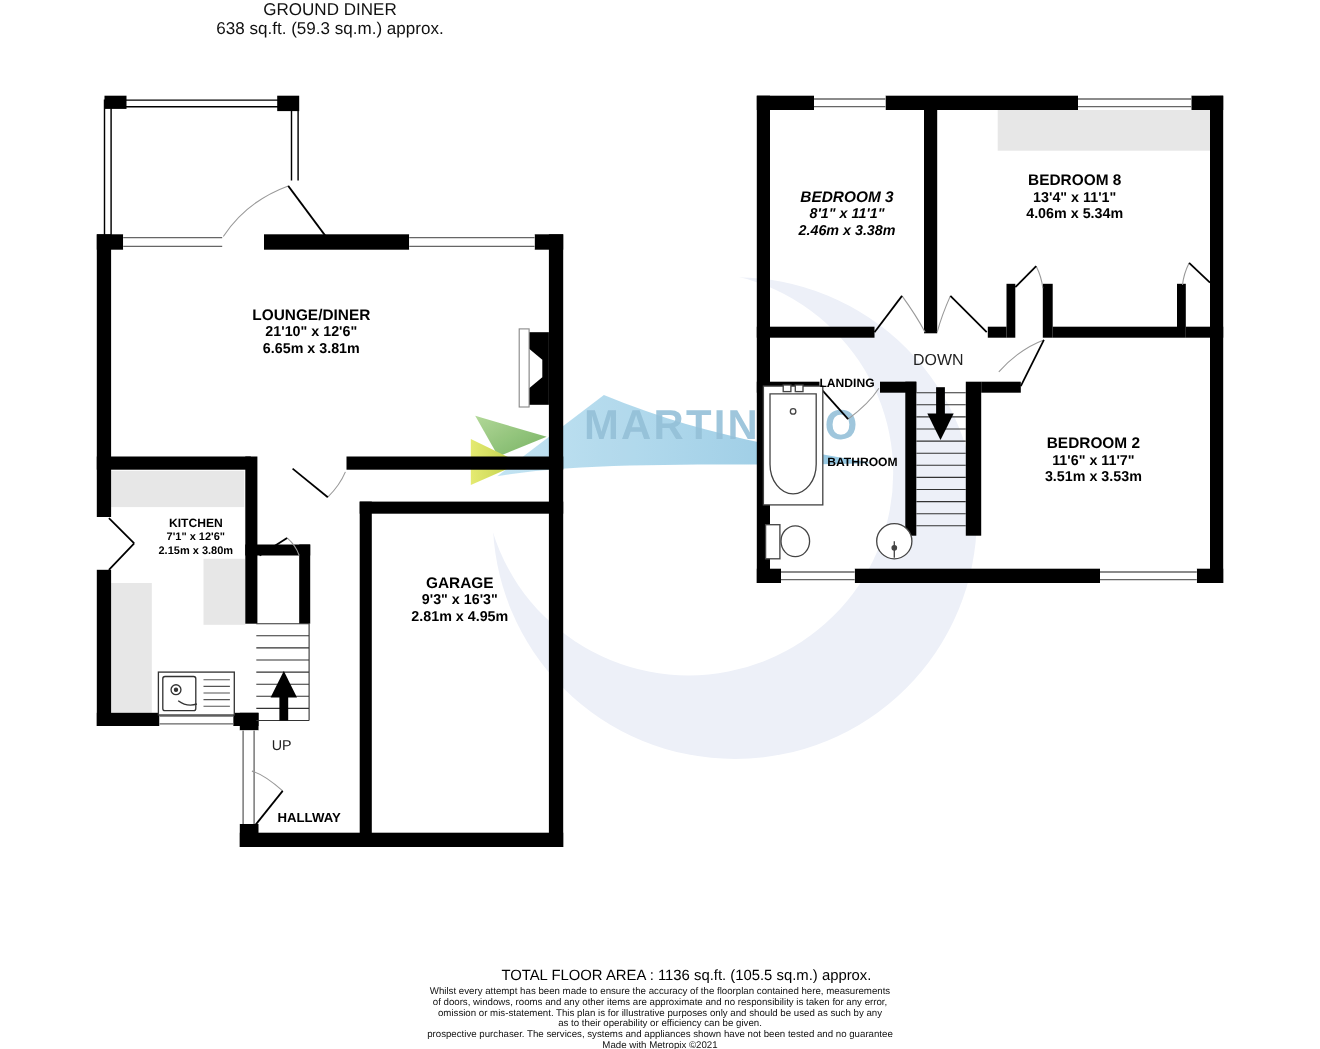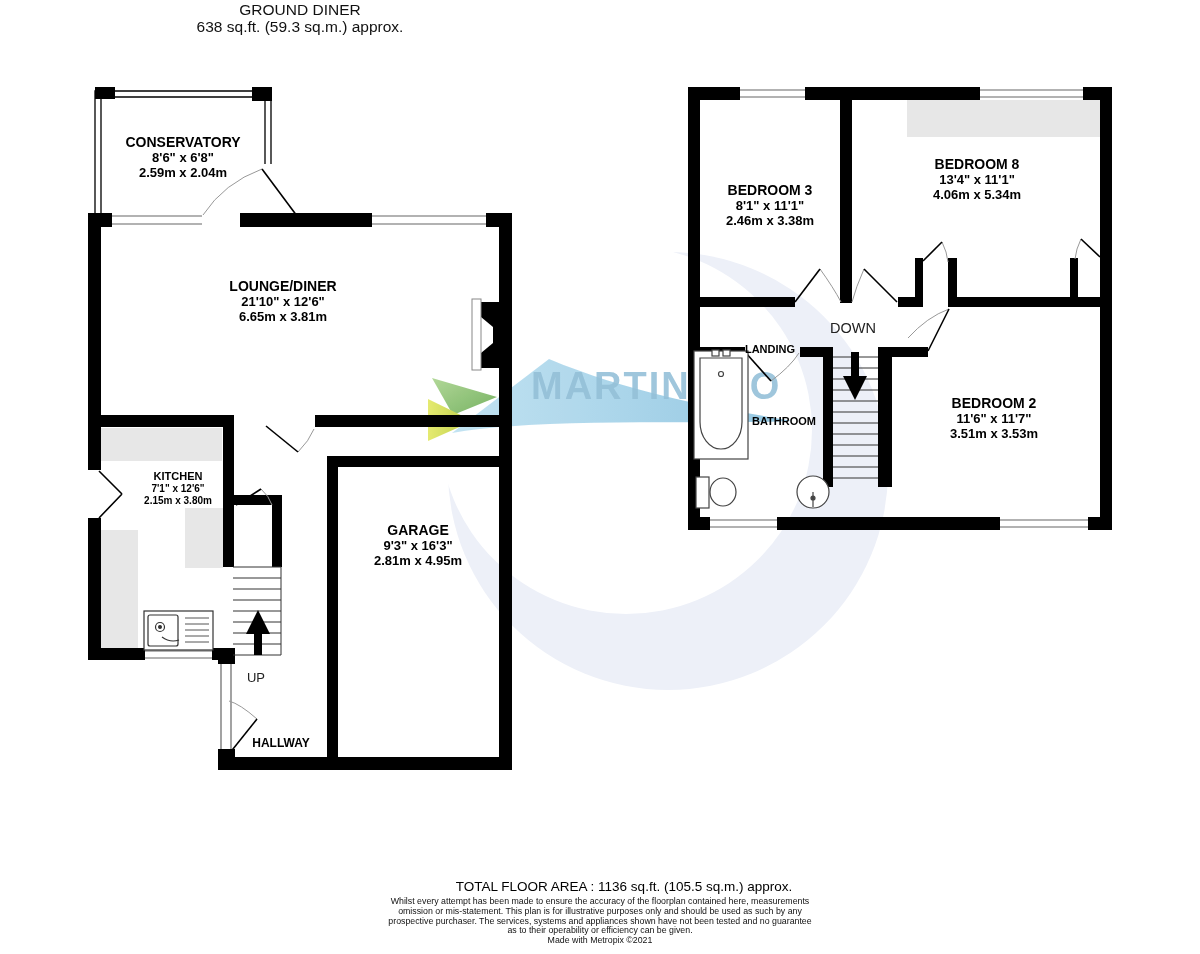--- a/index.html
+++ b/index.html
@@ -219,45 +219,40 @@
     <circle cx="813" cy="498" r="2" fill="#444"></circle>
     <path d="M813,492 L813,507" fill="none"></path>
   </g>
 </svg>
 
 <div class="lbl floor-title" style="left:300px;top:18px;">
   <div>GROUND DINER</div>
   <div>638 sq.ft. (59.3 sq.m.) approx.</div>
 </div>
 
-<div class="lbl room-label" style="left:183px;top:157px;">
-  <div class="name">CONSERVATORY</div>
-  <div>8'6"  x 6'8"</div>
-  <div>2.59m  x 2.04m</div>
-</div>
 
 <div class="lbl room-label" style="left:283px;top:301px;">
   <div class="name">LOUNGE/DINER</div>
   <div>21'10"  x 12'6"</div>
   <div>6.65m  x 3.81m</div>
 </div>
 
 <div class="lbl room-label small" style="left:178px;top:489px;">
   <div class="name">KITCHEN</div>
   <div>7'1"  x 12'6"</div>
   <div>2.15m  x 3.80m</div>
 </div>
 
 <div class="lbl room-label" style="left:418px;top:545px;">
   <div class="name">GARAGE</div>
   <div>9'3"  x 16'3"</div>
   <div>2.81m  x 4.95m</div>
 </div>
 
-<div class="lbl room-label" style="left:770px;top:205px;">
+<div class="lbl room-label" style="left:770px;top:194px;font-style:italic;">
   <div class="name">BEDROOM 3</div>
   <div>8'1"  x 11'1"</div>
   <div>2.46m  x 3.38m</div>
 </div>
 
 <div class="lbl room-label" style="left:977px;top:179px;">
   <div class="name">BEDROOM 8</div>
   <div>13'4"  x 11'1"</div>
   <div>4.06m  x 5.34m</div>
 </div>
@@ -270,19 +265,20 @@
 
 <div class="lbl tag big" style="left:281px;top:743px;">HALLWAY</div>
 <div class="lbl tag" style="left:770px;top:321px;margin-top:28px;">LANDING</div>
 <div class="lbl tag" style="left:784px;top:421px;">BATHROOM</div>
 <div class="lbl dir" style="left:256px;top:677px;">UP</div>
 <div class="lbl dir down" style="left:853px;top:328px;">DOWN</div>
 
 <div class="footer" style="top:879px;">
   <div class="total">TOTAL FLOOR AREA : 1136 sq.ft. (105.5 sq.m.) approx.</div>
   <div class="disc">Whilst every attempt has been made to ensure the accuracy of the floorplan contained here, measurements</div>
+  <div class="disc">of doors, windows, rooms and any other items are approximate and no responsibility is taken for any error,</div>
   <div class="disc">omission or mis-statement. This plan is for illustrative purposes only and should be used as such by any</div>
+  <div class="disc">as to their operability or efficiency can be given.</div>
   <div class="disc">prospective purchaser. The services, systems and appliances shown have not been tested and no guarantee</div>
-  <div class="disc">as to their operability or efficiency can be given.</div>
   <div class="disc">Made with Metropix ©2021</div>
 </div>
 
 </div>
 
 </body></html>

